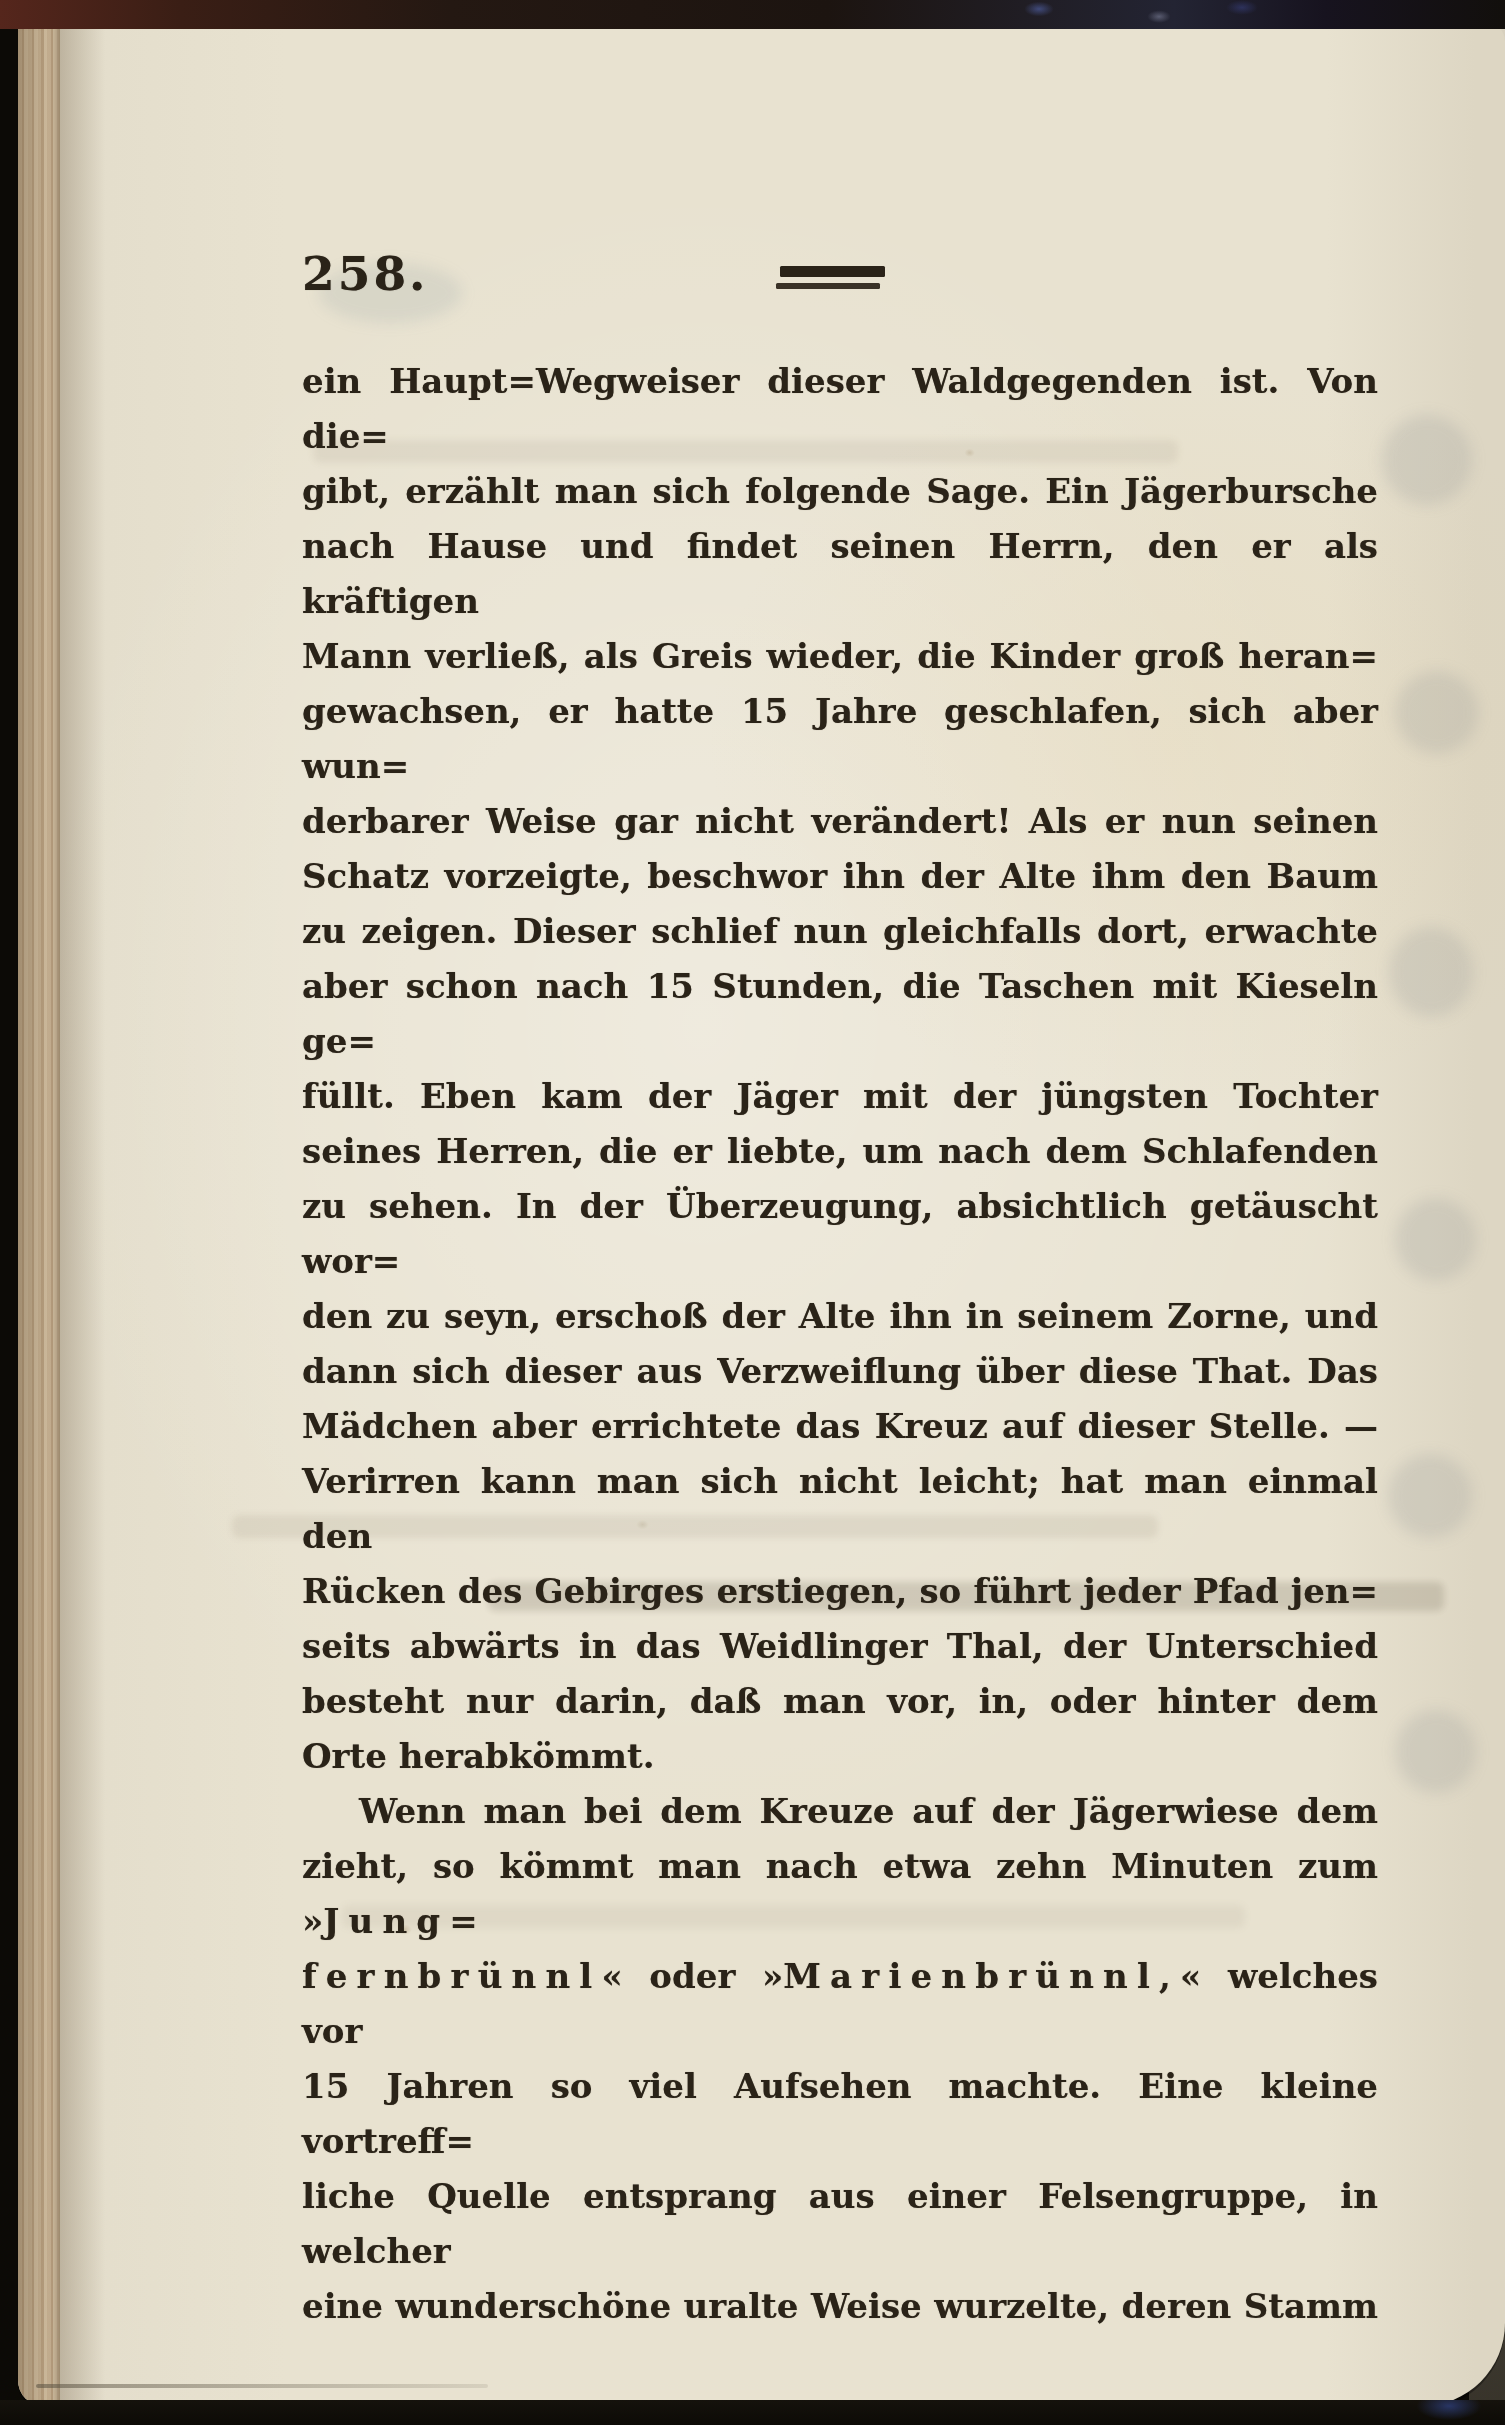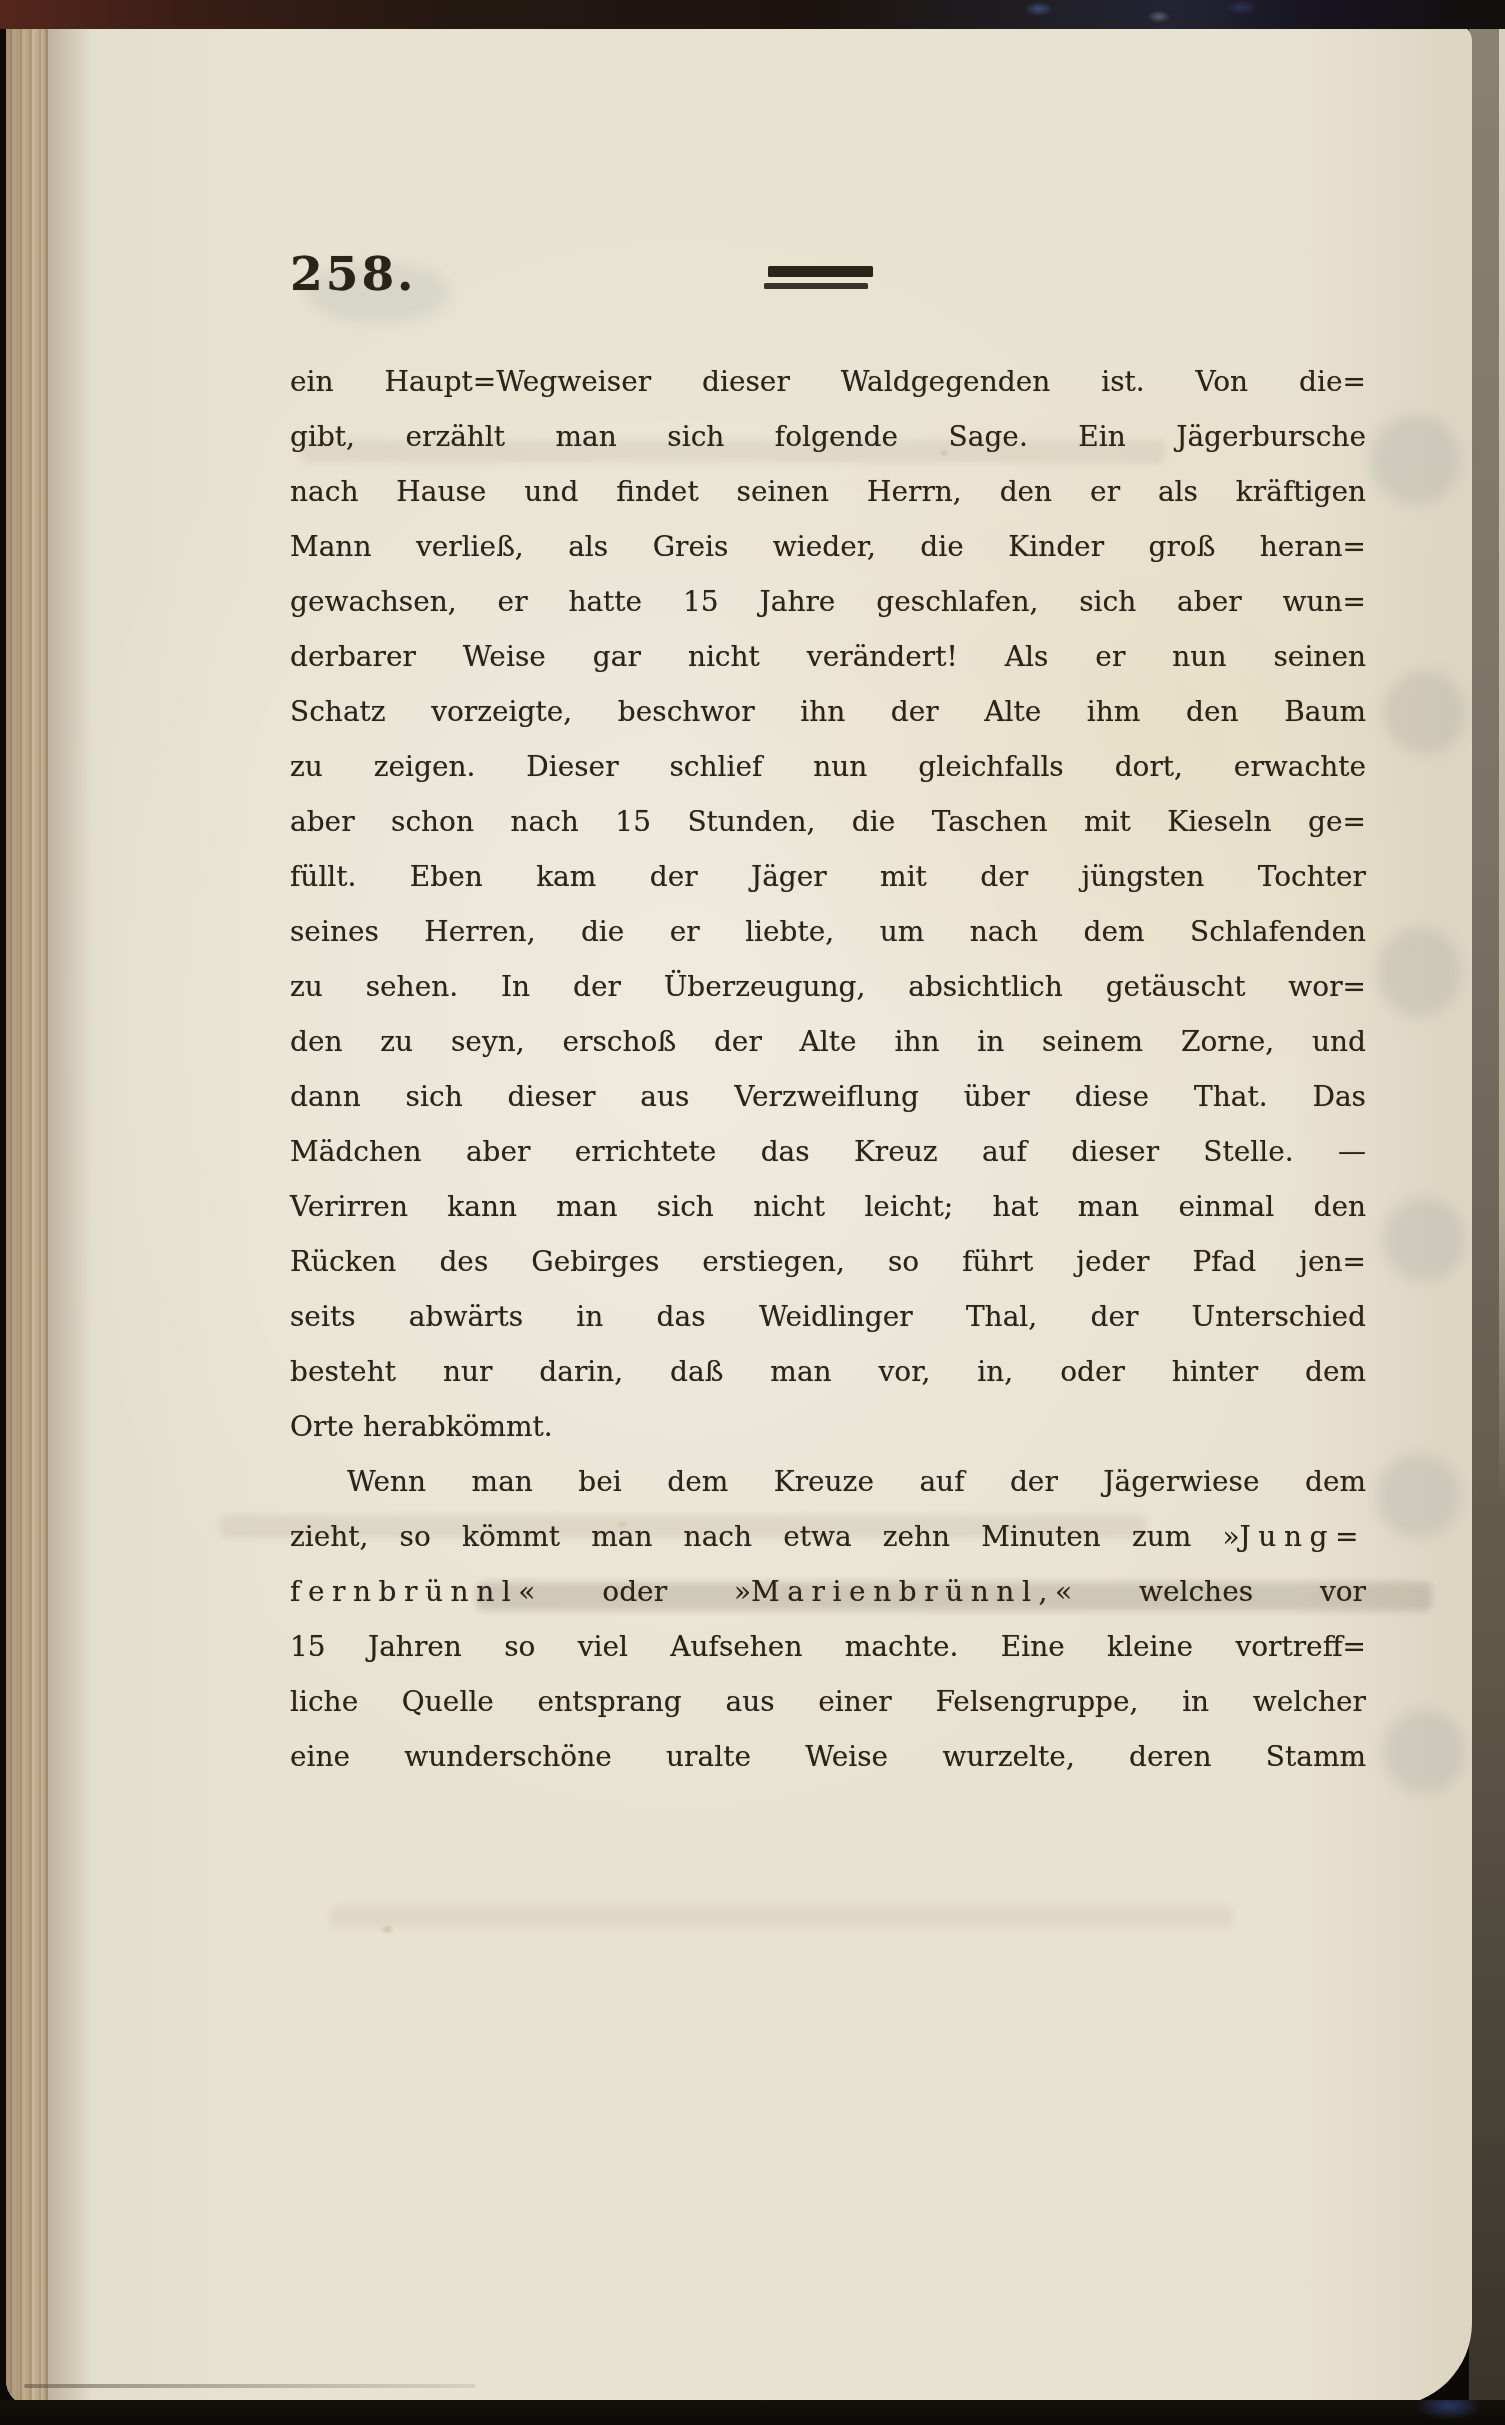--- a/index.html
+++ b/index.html
@@ -40,31 +40,32 @@
       linear-gradient(90deg,#55261c 0%,#3a1e15 12%,var(--cover-top) 30%,#1c1410 55%,#232433 78%,#17131f 88%,#120f0c 100%);
   }
   .cover-bottom{
     position:absolute;bottom:0;left:0;width:100%;height:25.6px;
     background:
       radial-gradient(45px 19.6px at 1449px 6px,rgba(46,63,122,.8),rgba(46,63,122,0) 72%),
       linear-gradient(180deg,#15120c,var(--cover-bottom));
   }
   
   .page{
-    position:absolute;left:6px;top:24px;width:1466px;height:2382px;
+    position:absolute;left:18px;top:24px;width:1466px;height:2382px;
     border-radius:6px 16.6px 83px 25.6px;
     background:
       radial-gradient(677px 527px at 78% 30%,rgba(224,196,136,.14),rgba(224,196,136,0) 70%),
       radial-gradient(903px 1129px at 46% 42%,rgba(255,255,255,.30),rgba(255,255,255,0) 75%),
       radial-gradient(10.5px 7.5px at 26% 80%,rgba(140,110,60,.25),rgba(140,110,60,0) 70%),
       radial-gradient(7.5px 6px at 64% 18%,rgba(140,110,60,.22),rgba(140,110,60,0) 70%),
       radial-gradient(9px 6.8px at 42% 63%,rgba(120,100,60,.18),rgba(120,100,60,0) 70%),
       linear-gradient(90deg,#d9d2bf 0%,#e4decc 6%,var(--paper) 18%,var(--paper) 88%,#ddd6c3 98%),
       linear-gradient(180deg,#ded7c4 0%,var(--paper) 6%,var(--paper) 92%,#d8d1bd 100%);
     box-shadow:0 3px 0 rgba(0,0,0,.35);
+    padding-left:21px;
   }
   
   .binding{
     position:absolute;left:0;top:0;width:42px;height:100%;
     border-radius:6px 0 0 25.6px;
     background:
       linear-gradient(90deg,rgba(90,70,45,.35),rgba(90,70,45,0) 85%),
       repeating-linear-gradient(90deg,#c9b495 0 3.8px,#baa282 3.8px 6px,#d3c0a2 6px 9.8px),
       var(--binding);
     box-shadow:inset -7.5px 0 10.5px -6px rgba(70,55,35,.55);
@@ -86,21 +87,21 @@
     letter-spacing:3px;
     text-shadow:0 0 0.8px rgba(42,35,24,.55);
   }
   .head-rule{position:absolute;left:762px;top:242px;width:105px;}
   .head-rule .thick{height:10.5px;background:var(--ink);border-radius:1.5px;}
   .head-rule .thin{height:5.3px;margin-top:6.8px;margin-left:-3.8px;width:104px;background:var(--ink);border-radius:1.5px;opacity:.92;}
   
   .text-block{
     position:absolute;left:284px;top:330px;width:1076px;
     color:var(--ink);
-    font-size:28px;font-weight:400;line-height:55px;
+    font-size:34px;font-weight:700;line-height:55px;
     text-shadow:0 0 0.8px rgba(42,35,24,.45);
   }
   .line{white-space:nowrap;}
   .line.just{white-space:normal;text-align:justify;text-align-last:justify;}
   .line.ind{text-indent:57px;}
   .sp{letter-spacing:.27em;}
   
   .ghost{position:absolute;background:rgba(118,108,88,.16);filter:blur(3.8px);border-radius:7.5px;transform:scaleX(-1);}
   .g1{left:295px;top:416px;width:865px;height:22.6px;opacity:.6;}
   .g2{left:214px;top:1491px;width:926px;height:22.6px;opacity:.7;}

